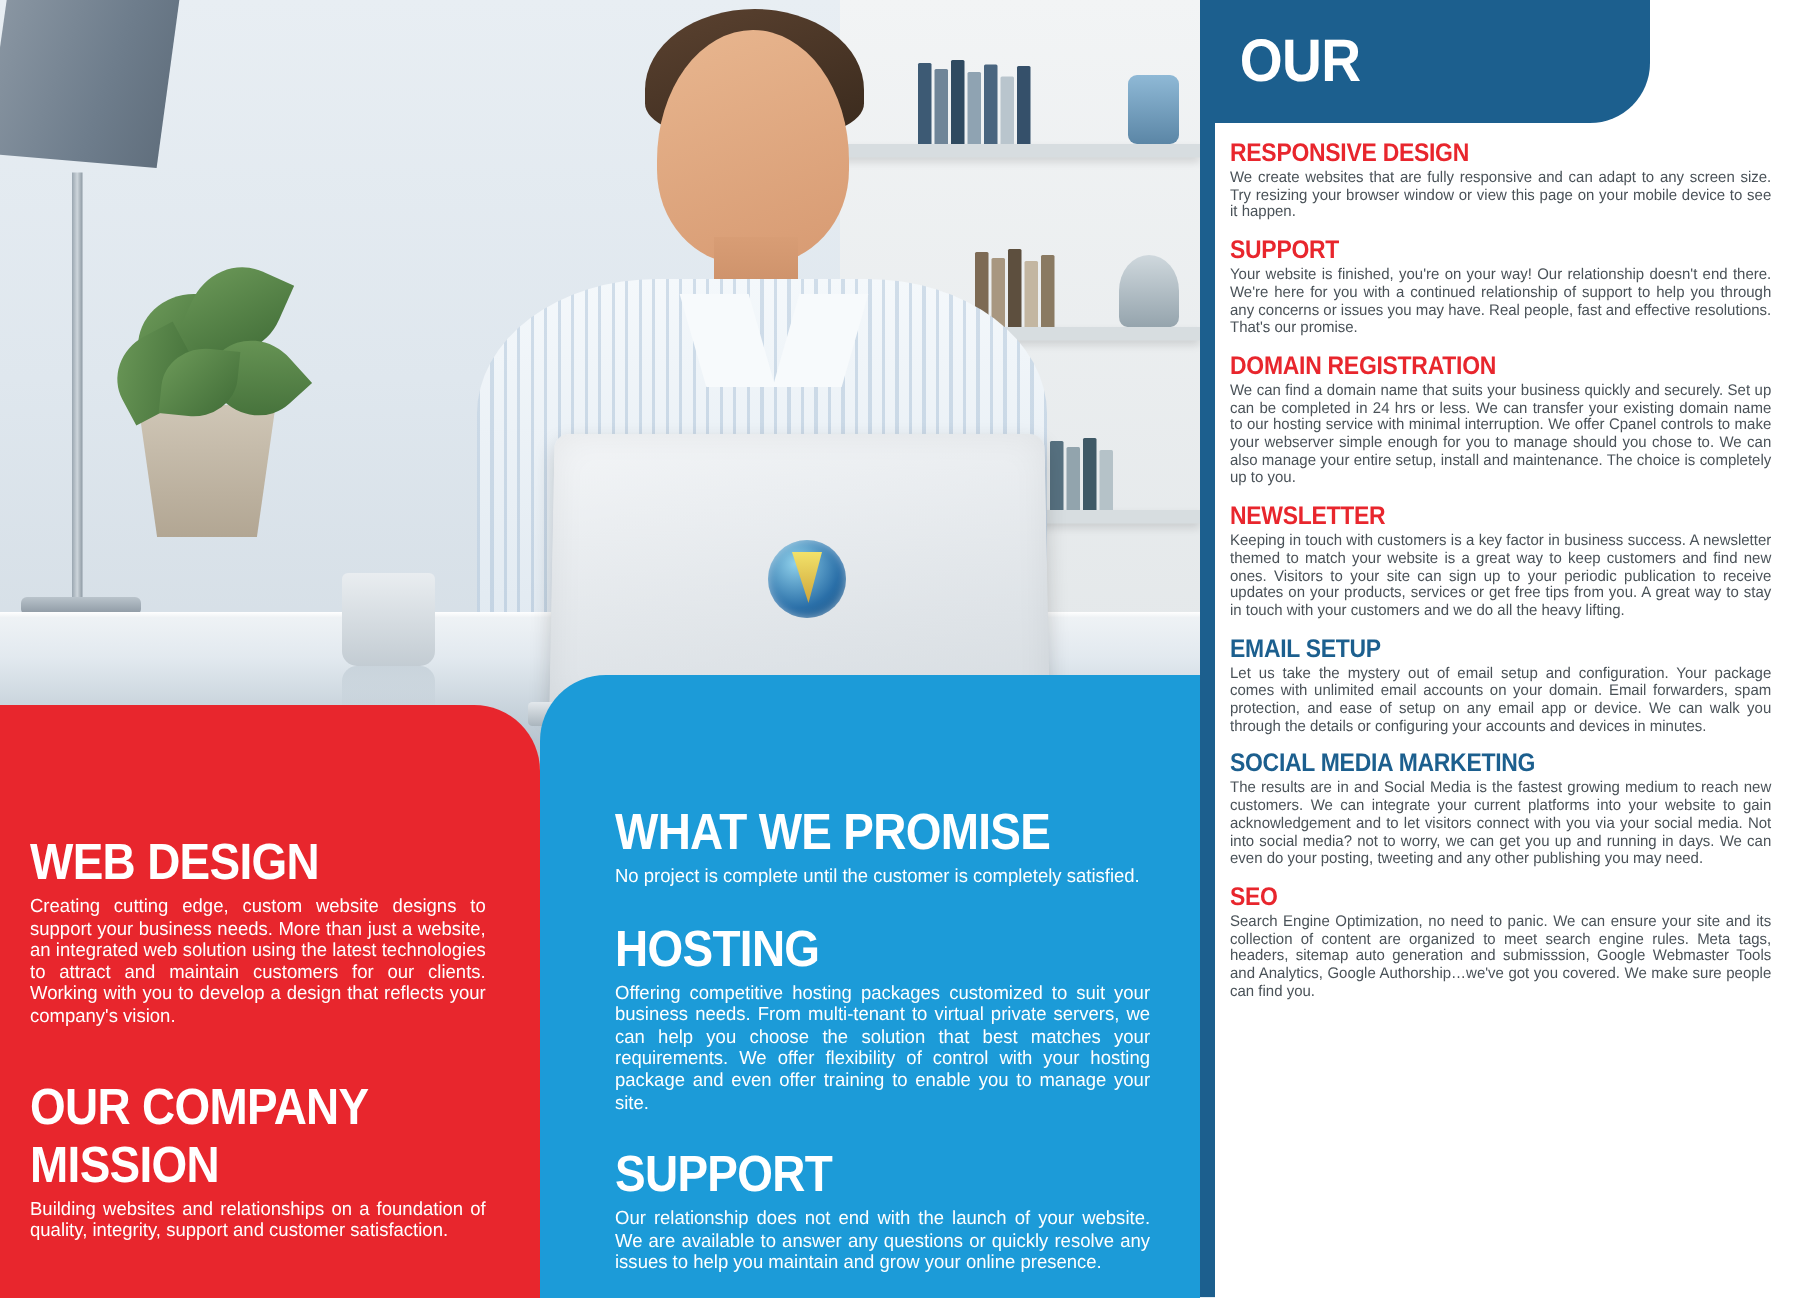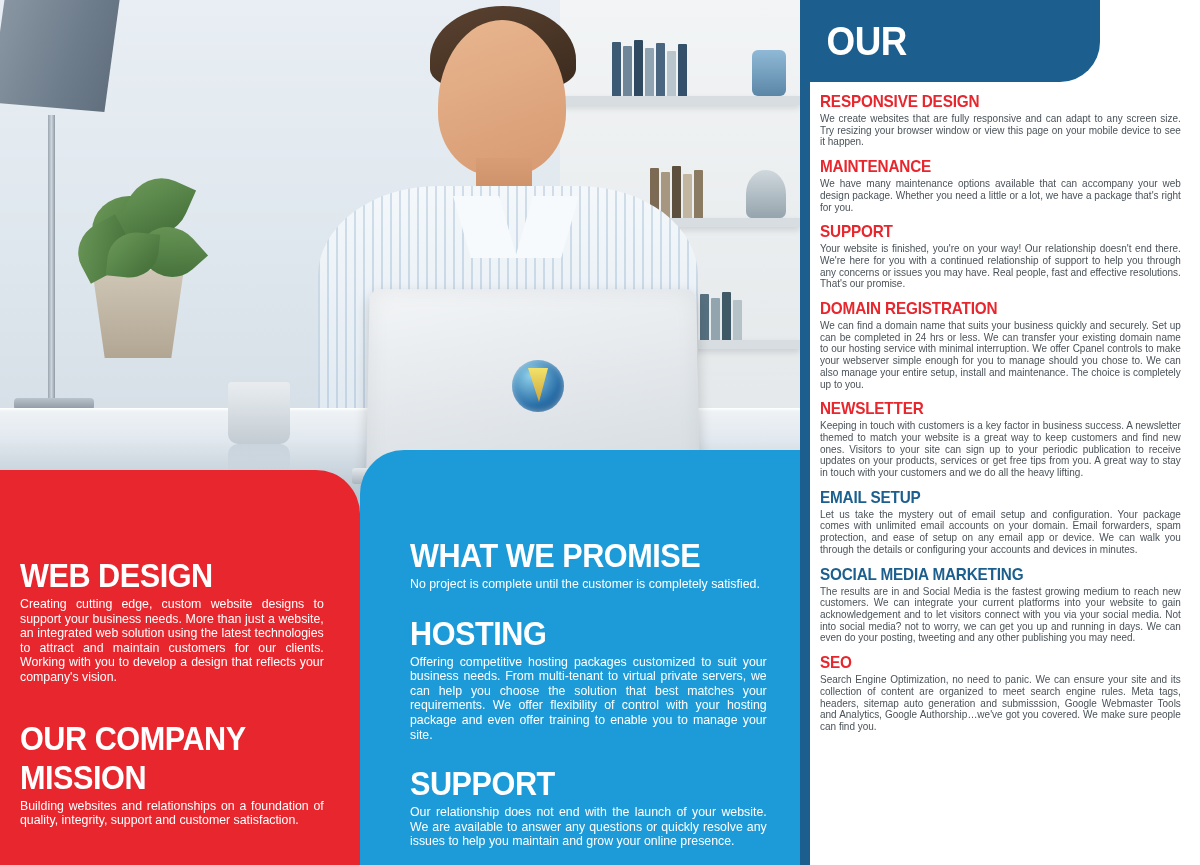--- a/index.html
+++ b/index.html
@@ -283,24 +283,20 @@
     </div>
 
     <div class="services-body">
 
       <div class="svc">
         <h3>RESPONSIVE DESIGN</h3>
         <p>We create websites that are fully responsive and can adapt to any screen size.  Try resizing your browser window or view this page on your mobile device to see it happen.</p>
       </div>
 
 
-      <div class="svc">
-        <h3>MAINTENANCE</h3>
-        <p>We have many maintenance options available that can accompany your web design package.  Whether you need a little or a lot, we have a package that's right for you.</p>
-      </div>
 
       <div class="svc">
         <h3>SUPPORT</h3>
         <p>Your website is finished, you're on your way!   Our relationship doesn't end there.  We're here for you with a continued relationship of support to help you through any concerns or issues you may have.  Real people, fast and effective resolutions.  That's our promise.</p>
       </div>
 
       <div class="svc">
         <h3>DOMAIN REGISTRATION</h3>
         <p>We can find a domain name that suits your business quickly and securely.  Set up can be completed in 24 hrs or less.  We can transfer your existing domain name to our hosting service with minimal interruption.  We offer Cpanel controls to make your webserver simple enough for you to manage should you chose to. We can also manage your entire setup, install and maintenance.  The choice is completely up to you.</p>
       </div>

